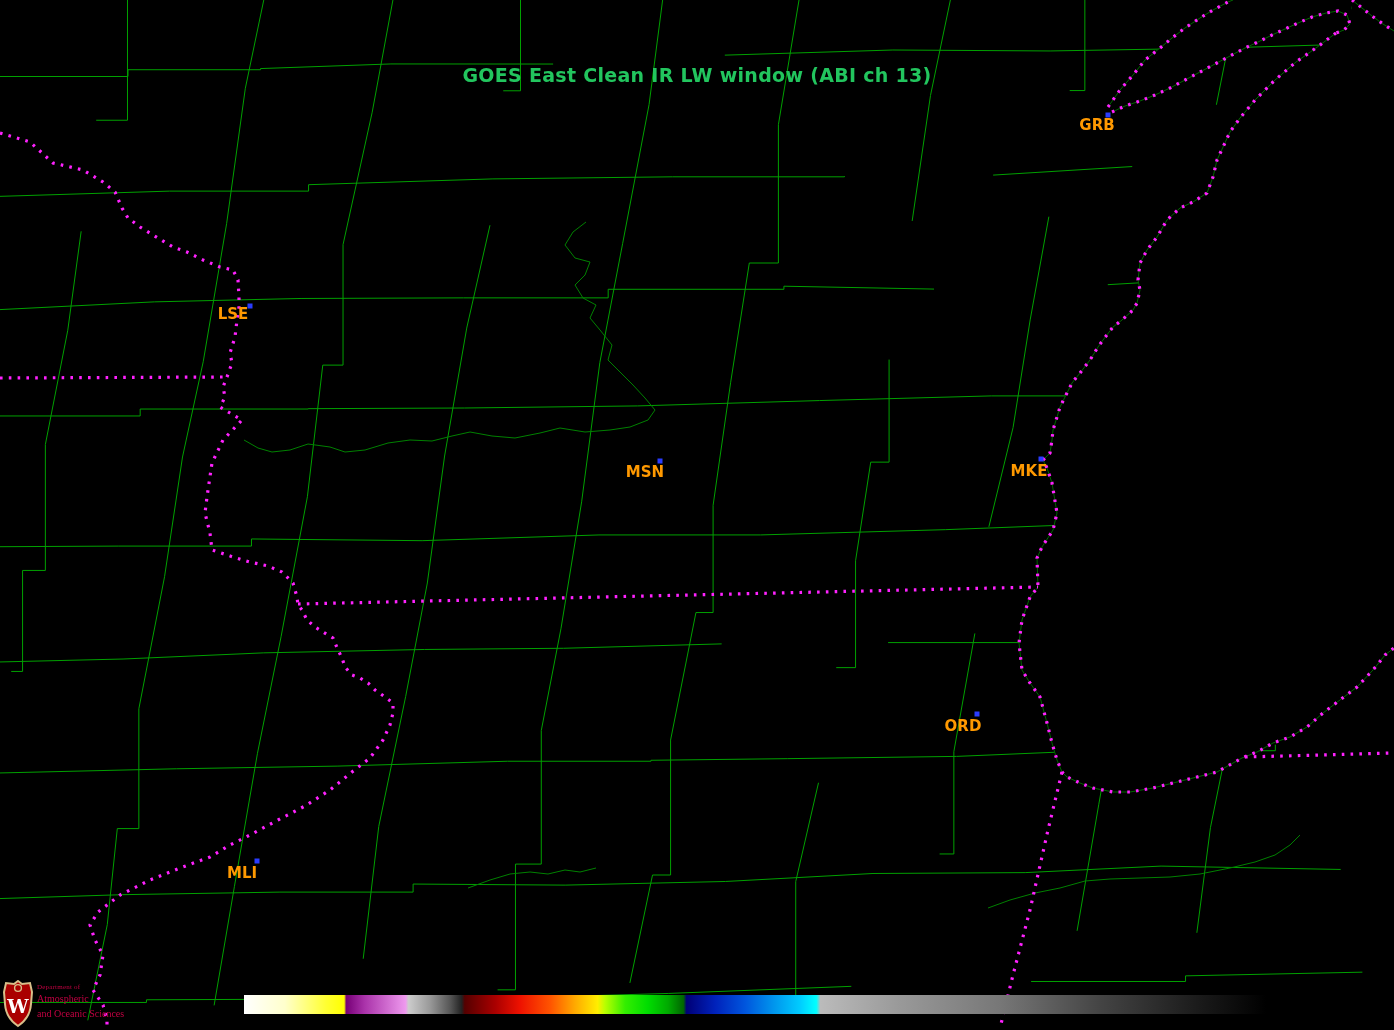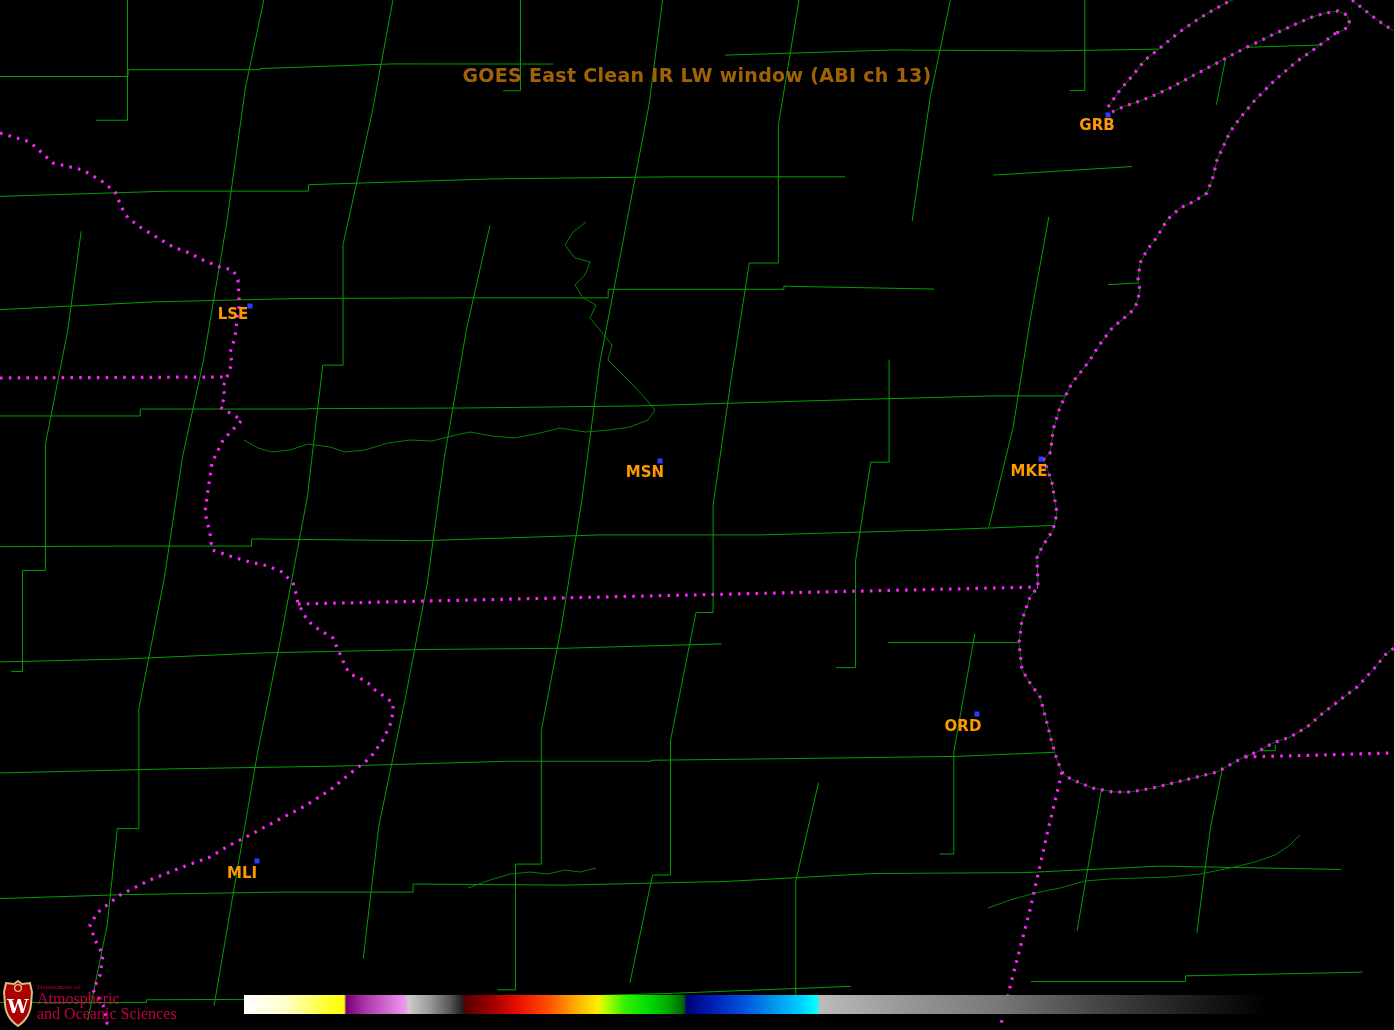--- a/index.html
+++ b/index.html
@@ -7,21 +7,21 @@
           font-family:"DejaVu Sans","Liberation Sans",sans-serif;}
   #mapsvg{position:absolute;left:0;top:0;}
   #title-block{position:absolute;left:0;top:18px;width:100%;text-align:center;
                color:#ffff00;font-weight:bold;font-size:19px;line-height:23px;
                letter-spacing:0.3px;pointer-events:none;white-space:pre;}
   #colorbar{position:absolute;left:244px;top:995px;width:1022px;height:19px;}
   #logo{position:absolute;left:3px;top:980px;width:240px;height:48px;color:#c30042;}
   #logo .crest{position:absolute;left:0;top:0;}
   #logo .words{position:absolute;left:34px;top:3px;font-family:Liberation Serif, serif;}
   #logo .dept{font-size:7px;letter-spacing:0.2px;}
-  #logo .big{font-size:16px;line-height:15px;}
+  #logo .big{font-size:10px;line-height:15px;}
 </style>
 </head>
 <body>
 
 <div id="screen">
 
   <svg id="mapsvg" width="1394" height="1030" viewBox="0 0 1394 1030">
       <polyline points="-35.03609384227544,-12 -52.28873275165912,126.96084347506985 -73.86893439718057,240.20931943738833 -97.686244099834,368.0513134826906 -97.686244099834,486.3794280397706 -118.40880658367183,486.3794280397706 -118.40880658367183,605.4427066883072 -137.65763407264836,605.4427066883072 -137.65763407264836,739.9427884882316 -161.5780333675351,739.9427884882316 -161.5780333675351,848.0355930777732 -176.38271292560037,848.0355930777732 -199.45861617760036,984.1179249372799" fill="none" stroke="#00a000" stroke-width="1"></polyline>
       <polyline points="127.48594534952194,-12 127.48594534952194,120.24328179028817 96.19232358340872,120.24328179028817" fill="none" stroke="#00a000" stroke-width="1"></polyline>
       <polyline points="81.16479133068118,231.30742742633447 67.76777994334464,330.2722080128733 45.35987253533443,444.4744146785233 45.35987253533443,570.4478007177822 22.56424986877012,570.4478007177822 22.56424986877012,671.4459974232595 11.218425868612243,671.4459974232595" fill="none" stroke="#00a000" stroke-width="1"></polyline>
@@ -81,21 +81,21 @@
       <rect x="657.5" y="458.5" width="5" height="5" fill="#2a3cff"></rect>
       <text x="645" y="477" text-anchor="middle" fill="#ff9900" font-size="15" font-weight="bold" font-family="DejaVu Sans, Liberation Sans, sans-serif">MSN</text>
       <rect x="1038.5" y="456.5" width="5" height="5" fill="#2a3cff"></rect>
       <text x="1029" y="476" text-anchor="middle" fill="#ff9900" font-size="15" font-weight="bold" font-family="DejaVu Sans, Liberation Sans, sans-serif">MKE</text>
       <rect x="974.5" y="711.5" width="5" height="5" fill="#2a3cff"></rect>
       <text x="963" y="731" text-anchor="middle" fill="#ff9900" font-size="15" font-weight="bold" font-family="DejaVu Sans, Liberation Sans, sans-serif">ORD</text>
       <rect x="254.5" y="858.5" width="5" height="5" fill="#2a3cff"></rect>
       <text x="242" y="878" text-anchor="middle" fill="#ff9900" font-size="15" font-weight="bold" font-family="DejaVu Sans, Liberation Sans, sans-serif">MLI</text>
     </svg>
 
-  <div id="title-block" style="color: #a16207;">
+  <div id="title-block" style="color: #22c55e;">
     <div>GOES East Clean IR LW window (ABI ch 13)</div>
   </div>
 
   <div id="colorbar" style="left: 244px; top: 995px; width: 1022px; height: 19px; background: linear-gradient(to right, rgb(255, 255, 255) 0%, rgb(255, 255, 204) 4%, rgb(255, 255, 51) 8%, rgb(255, 255, 0) 9.8%, rgb(119, 0, 119) 10%, rgb(170, 51, 170) 11.8%, rgb(204, 102, 204) 13.8%, rgb(238, 153, 238) 15.8%, rgb(204, 204, 204) 16.1%, rgb(153, 153, 153) 18.2%, rgb(85, 85, 85) 20.2%, rgb(34, 34, 34) 21.3%, rgb(85, 0, 0) 21.6%, rgb(170, 0, 0) 24.6%, rgb(238, 17, 0) 27%, rgb(255, 85, 0) 30%, rgb(255, 170, 0) 32.4%, rgb(255, 238, 0) 34.6%, rgb(187, 255, 0) 35.3%, rgb(51, 238, 0) 37.3%, rgb(0, 221, 0) 39.5%, rgb(0, 170, 0) 41.5%, rgb(0, 102, 0) 43%, rgb(0, 0, 119) 43.3%, rgb(0, 34, 187) 46.1%, rgb(0, 85, 221) 49%, rgb(0, 153, 238) 52%, rgb(0, 204, 255) 54.4%, rgb(0, 255, 255) 56%, rgb(187, 187, 187) 56.4%, rgb(153, 153, 153) 64.2%, rgb(119, 119, 119) 74%, rgb(68, 68, 68) 83.8%, rgb(26, 26, 26) 93.5%, rgb(0, 0, 0) 100%);"></div>
 
   <div id="logo" style="color: rgb(195, 0, 66);">
     <svg class="crest" width="30" height="48" viewBox="0 0 30 48">
       <path d="M15 1 L19 4 L27 3 L29 12 L28 24 Q27 38 15 46 Q3 38 2 24 L1 12 L3 3 L11 4 Z" fill="#aa0000" stroke="#d8bf8a" stroke-width="2"></path>
       <circle cx="15" cy="8" r="3.4" fill="none" stroke="#d8bf8a" stroke-width="1.4"></circle>
       <text id="crest-letter" x="15" y="33" text-anchor="middle" font-size="19" font-weight="bold" fill="#ffffff" font-family="DejaVu Serif, Liberation Serif, serif">W</text>

